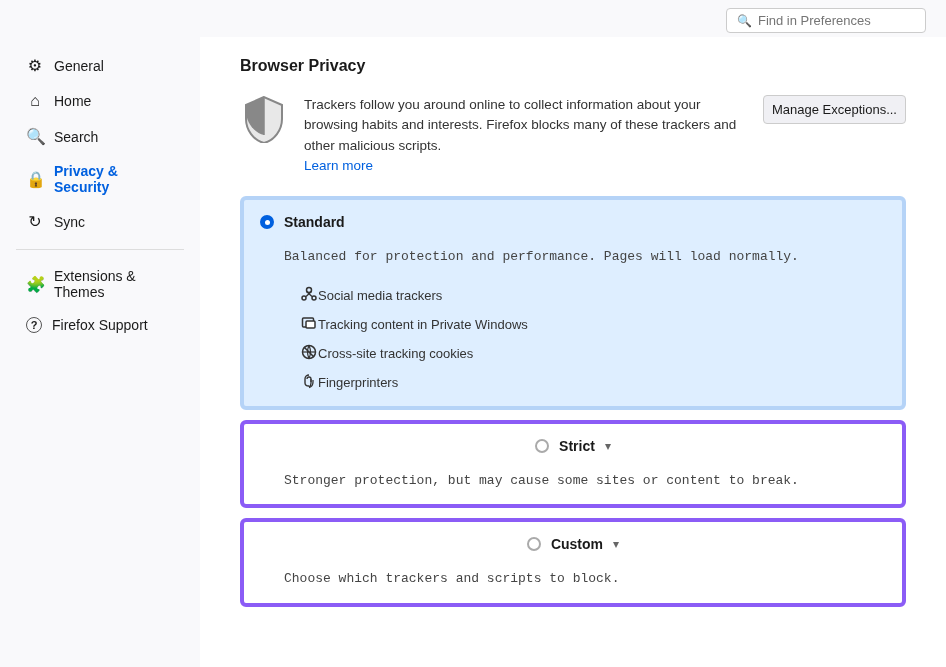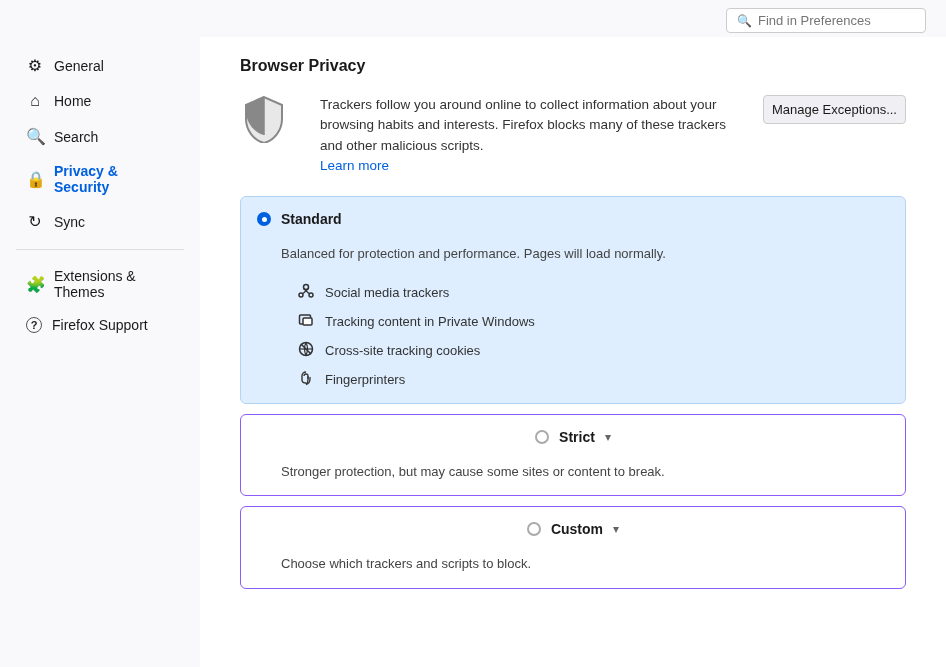--- a/index.html
+++ b/index.html
@@ -93,21 +93,21 @@
     .section-title {
       font-size: 15px;
       font-weight: 700;
       margin-bottom: 14px;
       color: #1a1a1a;
     }
 
     .tracking-header {
       display: flex;
       align-items: flex-start;
-      gap: 32px;
+      gap: 16px;
       margin-bottom: 20px;
     }
 
     .shield-icon-wrap {
       flex-shrink: 0;
       width: 48px;
       height: 48px;
       display: flex;
       align-items: center;
       justify-content: center;
@@ -132,21 +132,21 @@
       border: 1px solid #ccc;
       border-radius: 4px;
       padding: 6px 8px;
       font-size: 13px;
       cursor: pointer;
       color: #1a1a1a;
       white-space: nowrap;
     }
 
     .option-card {
-      border: 1px solid #8b5cf6;
+      border: 4px solid #8b5cf6;
       border-radius: 6px;
       margin-bottom: 10px;
       overflow: hidden;
     }
 
     .option-card.selected {
       background: #deeeff;
       border-color: #b5d3f7;
     }
 
@@ -196,33 +196,33 @@
     .option-name {
       font-size: 14px;
       font-weight: 600;
     }
 
     .option-desc {
       font-size: 13px;
       color: #444;
       padding: 4px 16px 14px 40px;
       line-height: 1.4;
+      font-family: Liberation Mono, monospace;
     }
 
     .tracker-list {
       padding: 6px 16px 14px 56px;
       display: flex;
       flex-direction: column;
       gap: 10px;
     }
 
     .tracker-item {
       display: flex;
       align-items: center;
-      gap: 10px;
       font-size: 13px;
       color: #333;
     }
 
     .tracker-icon {
       font-size: 14px;
       width: 18px;
       text-align: center;
     }
 

